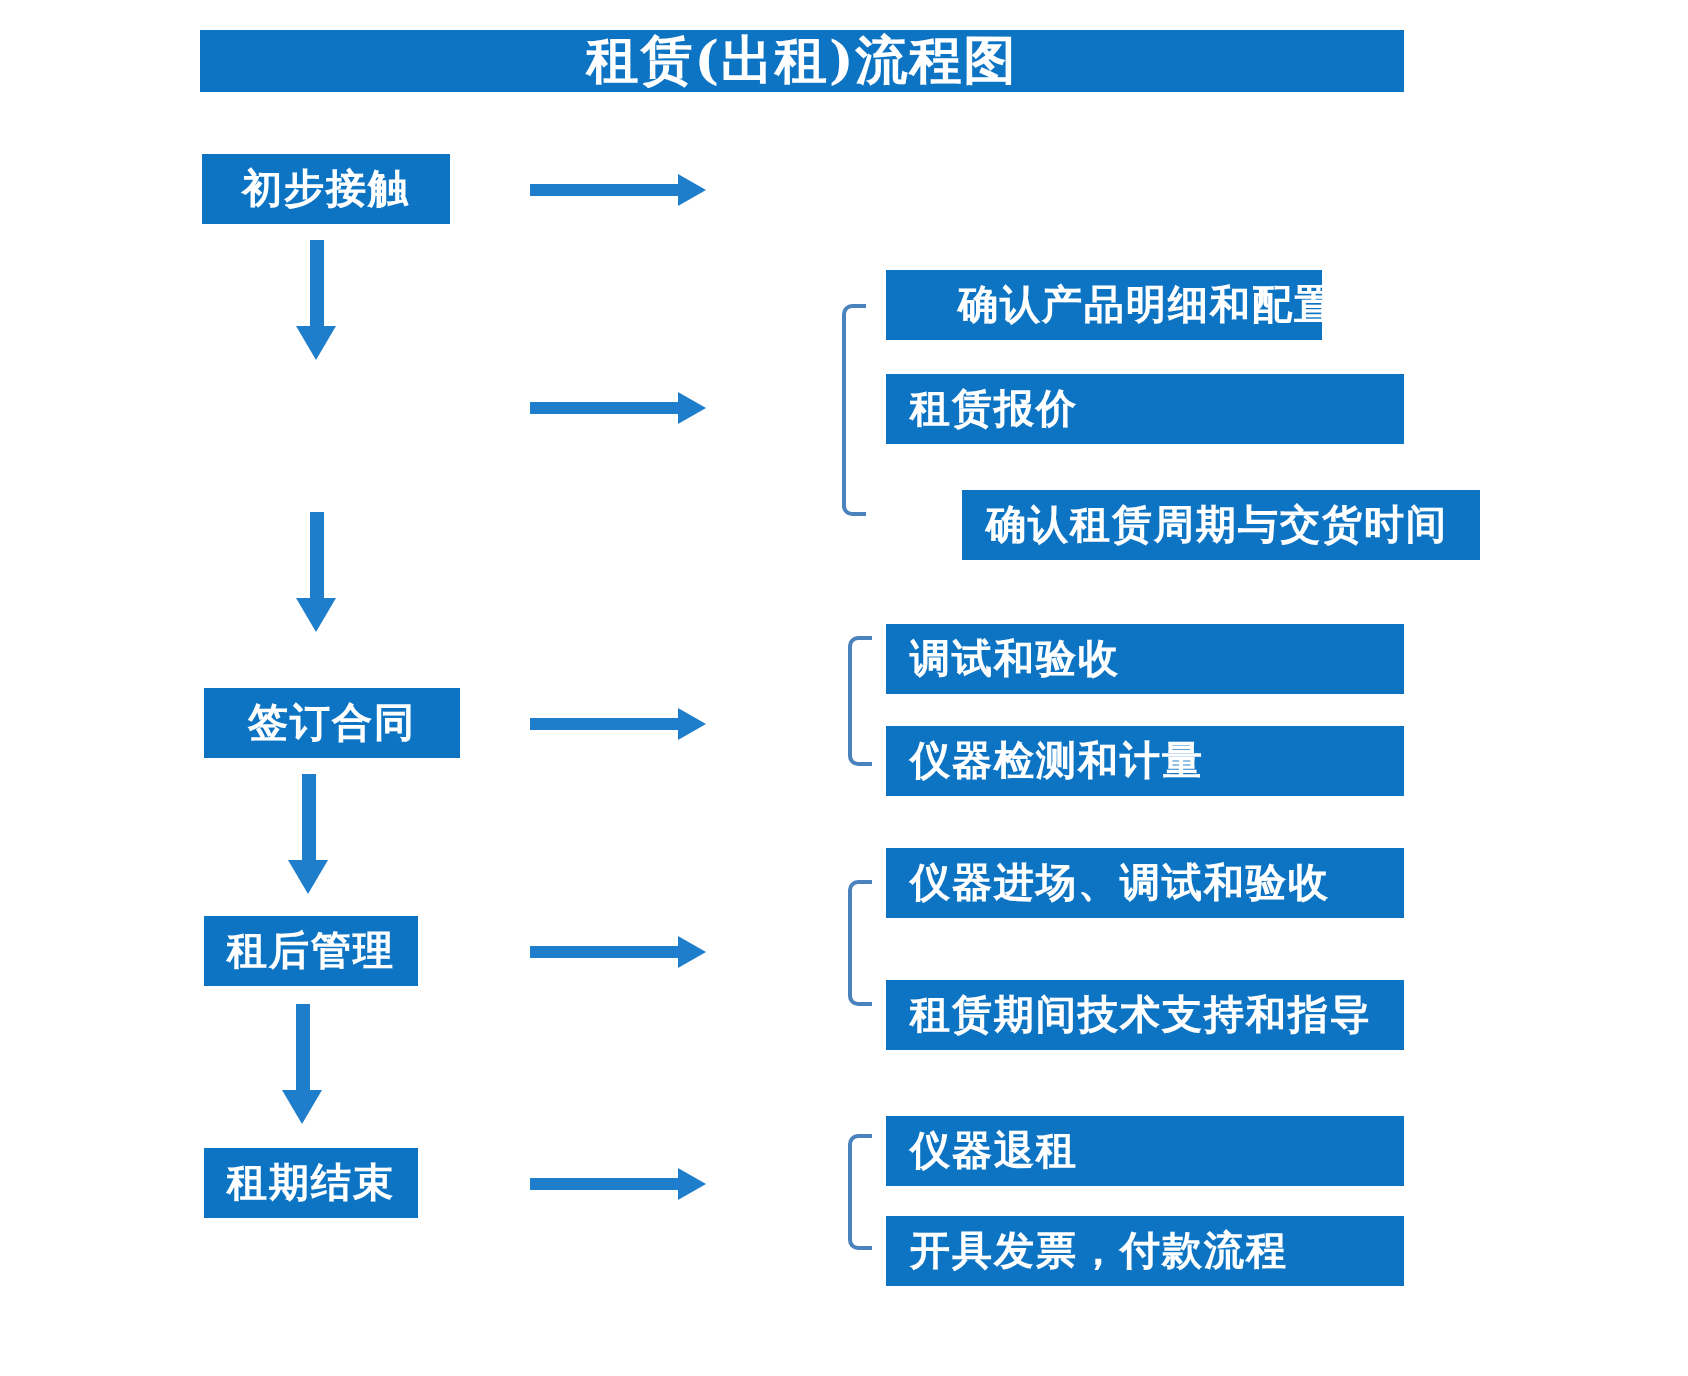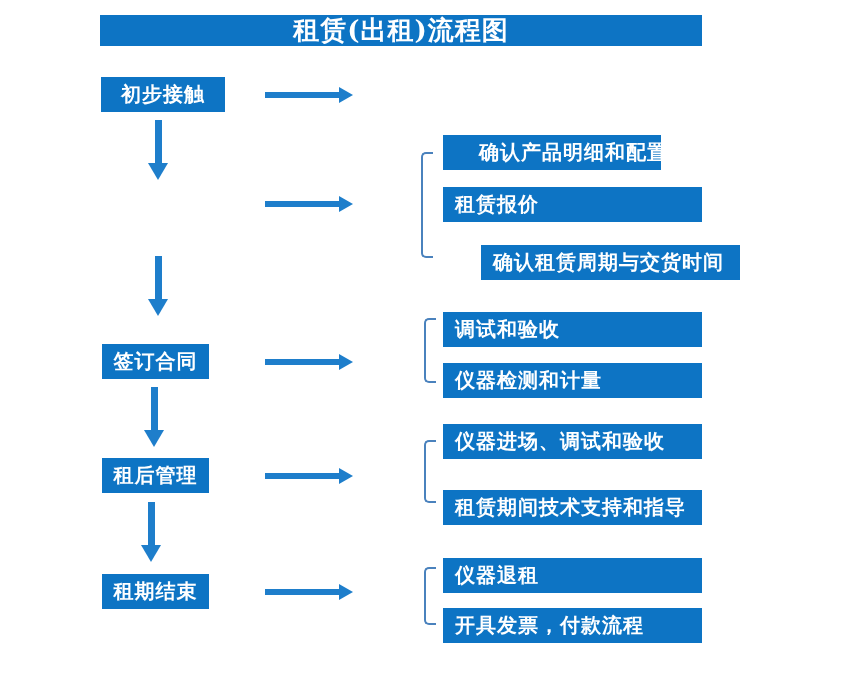--- a/index.html
+++ b/index.html
@@ -78,21 +78,21 @@
   }
 </style>
 </head>
 <body>
 
 <div class="canvas">
 
   <div class="title-bar" style="left:100px; top:15px; width:602px; height:31px;">租赁(出租)流程图</div>
 
   <div class="step-box" style="left:101px; top:77px;  width:124px; height:35px;">初步接触</div>
-  <div class="step-box" style="left:102px; top:344px; width:107px; height:35px;">签订合同</div>
+  <div class="step-box" style="left:102px; top:344px; width:128px; height:35px;">签订合同</div>
   <div class="step-box" style="left:102px; top:458px; width:107px; height:35px;">租后管理</div>
   <div class="step-box" style="left:102px; top:574px; width:107px; height:35px;">租期结束</div>
 
   <div class="v-arrow" style="left:148px; top:120px;">
     <div class="shaft"></div>
     <div class="head"></div>
   </div>
   <div class="v-arrow" style="left:148px; top:256px;">
     <div class="shaft"></div>
     <div class="head"></div>

